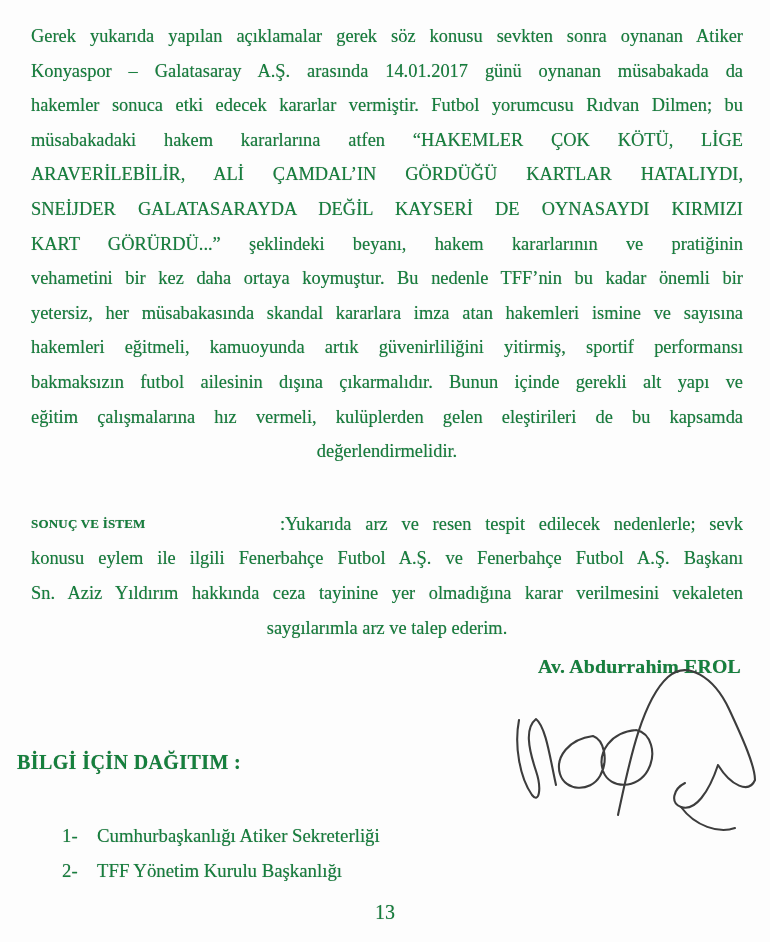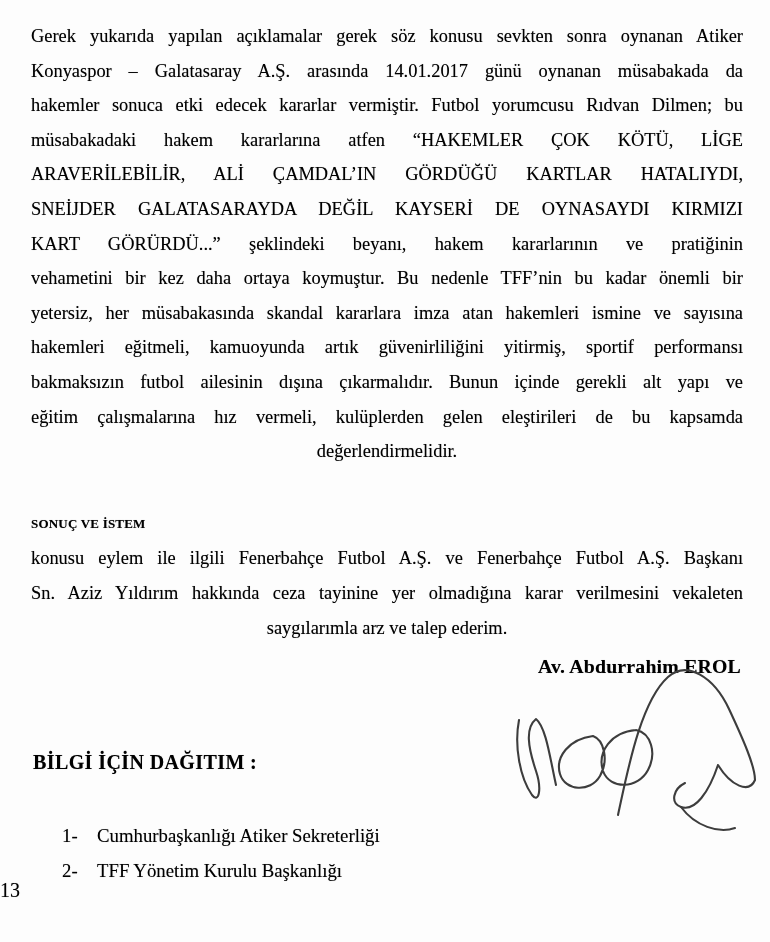--- a/index.html
+++ b/index.html
@@ -1,49 +1,49 @@
 <!DOCTYPE html>
 <html><head>
 <meta charset="utf-8">
 <style>
   html,body{margin:0;padding:0;background:#e8e8e8;}
   .page{
     position:relative;
     width:770px;height:942px;
     background:#fdfdfd;
     font-family:"Liberation Serif", serif;
-    color:#000000;
+    color:#15803d;
     overflow:hidden;
   }
   .scan{ text-shadow:0 0 0.7px rgba(30,30,30,0.45); filter:blur(0.2px); }
   .content{
     position:absolute;left:31px;top:19px;width:712px;
     font-size:18.4px;line-height:34.6px;
   }
   .line{height:34.6px;overflow:hidden;white-space:normal;}
   .jline{text-align:justify;text-align-last:justify;}
   .lline{text-align:center;}
   .sonuc{margin-top:38px;}
   .sonuc-first{display:flex;height:34.6px;overflow:hidden;}
   .sonuc-label{flex:0 0 249px;font-weight:bold;font-size:13px;letter-spacing:0.2px;}
   .sonuc-rest{flex:1 1 auto;text-align:justify;text-align-last:justify;}
   .sig-name{
     margin-top:4px;height:34.6px;text-align:right;
     font-weight:bold;font-size:19.8px;letter-spacing:0.2px;padding-right:2px;
   }
   .bilgi{
-    position:absolute;left:33px;top:750px;
+    position:absolute;left:17px;top:750px;
     font-weight:bold;font-size:20px;letter-spacing:0.4px;line-height:25px;
   }
   .dist-list{position:absolute;left:62px;top:818px;font-size:18.8px;line-height:35.4px;}
   .dist-item{display:flex;}
   .dist-num{width:35px;}
   .page-num{
-    position:absolute;left:0;top:877px;width:770px;
-    font-size:20px;line-height:26px;
+    position:absolute;left:0;top:899px;width:770px;
+    text-align:center;font-size:20px;line-height:26px;
   }
   .signature-svg{position:absolute;left:505px;top:662px;}
   .signature-svg path{fill:none;stroke:#3d3d3d;stroke-width:2.1;stroke-linecap:round;stroke-linejoin:round;}
 </style>
 </head>
 <body>
 
 <div class="page scan">
 
   <div class="content">
@@ -58,20 +58,21 @@
     <div class="line jline">vehametini bir kez daha ortaya koymuştur. Bu nedenle TFF’nin bu kadar önemli bir</div>
     <div class="line jline">yetersiz, her müsabakasında skandal kararlara imza atan hakemleri ismine ve sayısına</div>
     <div class="line jline">hakemleri eğitmeli, kamuoyunda artık güvenirliliğini yitirmiş, sportif performansı</div>
     <div class="line jline">bakmaksızın futbol ailesinin dışına çıkarmalıdır. Bunun içinde gerekli alt yapı ve</div>
     <div class="line jline">eğitim çalışmalarına hız vermeli, kulüplerden gelen eleştirileri de bu kapsamda</div>
     <div class="line lline">değerlendirmelidir.</div>
 
     <div class="sonuc">
       <div class="sonuc-first">
         <span class="sonuc-label">SONUÇ VE İSTEM</span>
+        <span class="sonuc-rest">:Yukarıda arz ve resen tespit edilecek nedenlerle; sevk</span>
       </div>
       <div class="line jline">konusu eylem ile ilgili Fenerbahçe Futbol A.Ş. ve Fenerbahçe Futbol A.Ş. Başkanı</div>
       <div class="line jline">Sn. Aziz Yıldırım hakkında ceza tayinine yer olmadığına karar verilmesini vekaleten</div>
       <div class="line lline">saygılarımla arz ve talep ederim.</div>
     </div>
 
     <div class="sig-name">Av. Abdurrahim EROL</div>
   </div>
 
   <svg class="signature-svg" width="262" height="195" viewBox="0 0 262 195" xmlns="http://www.w3.org/2000/svg">

